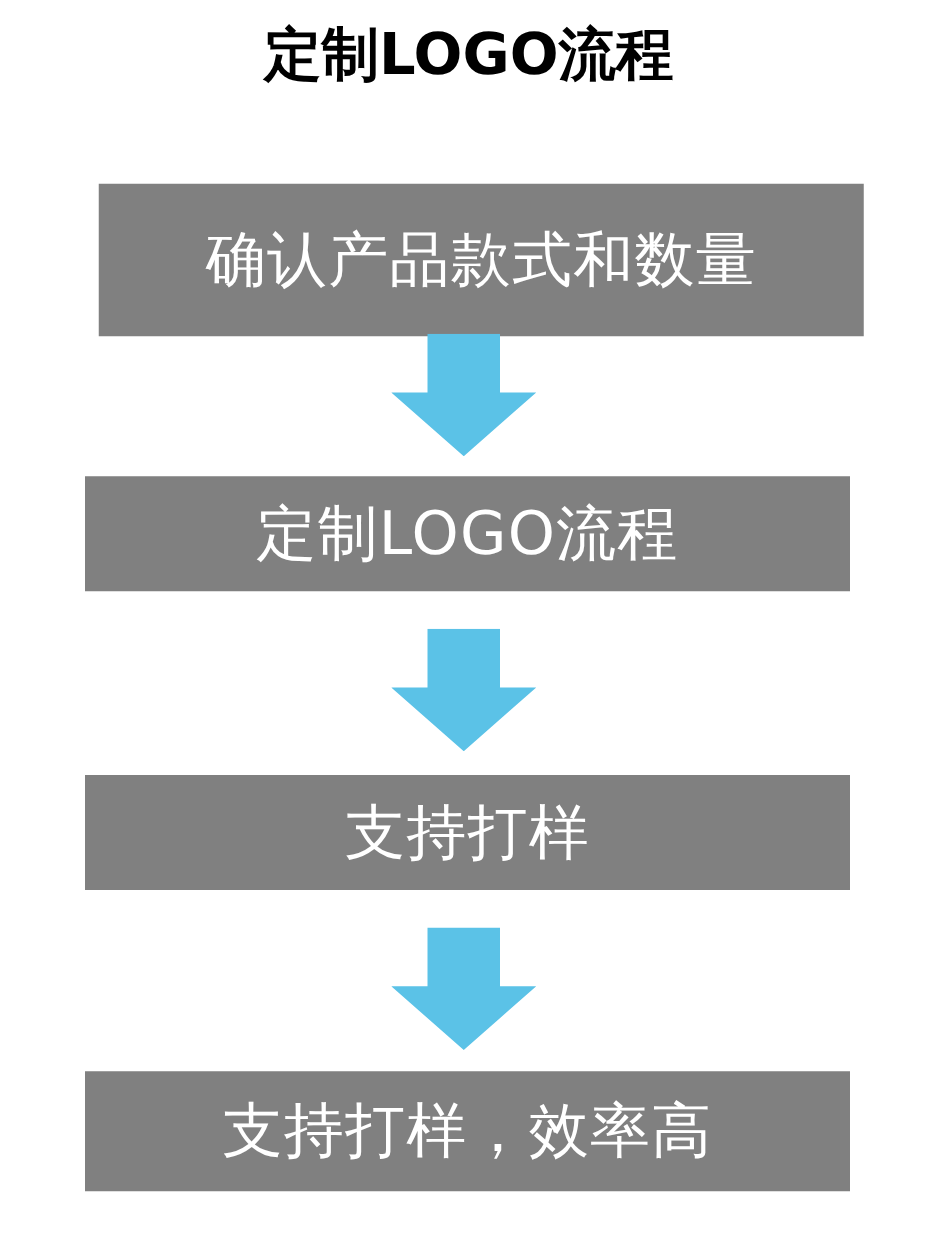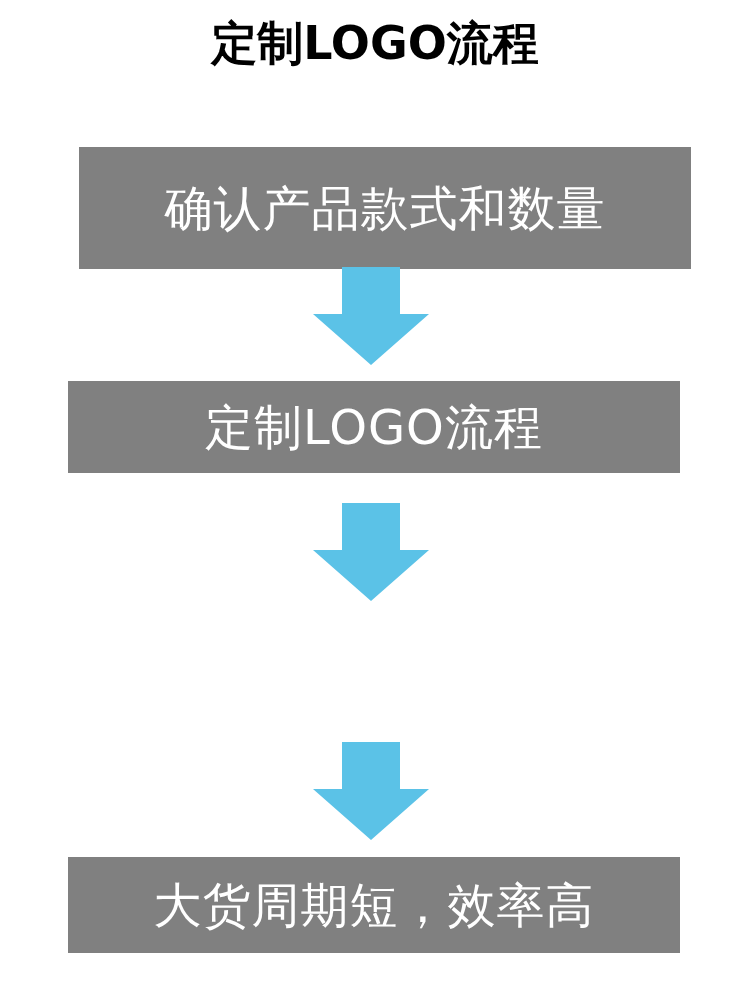--- a/index.html
+++ b/index.html
@@ -104,24 +104,27 @@
   <div class="step-box step-2">
     <div class="step-label">定制LOGO流程</div>
   </div>
 
   <div class="arrow-down arrow-2">
     <svg viewBox="0 0 116 98" xmlns="http://www.w3.org/2000/svg" aria-hidden="true">
       <polygon points="29,0 87,0 87,47 116,47 58,98 0,47 29,47" fill="#5BC2E7"></polygon>
     </svg>
   </div>
 
+  <div class="step-box step-3">
+    <div class="step-label">支持打样</div>
+  </div>
 
   <div class="arrow-down arrow-3">
     <svg viewBox="0 0 116 98" xmlns="http://www.w3.org/2000/svg" aria-hidden="true">
       <polygon points="29,0 87,0 87,47 116,47 58,98 0,47 29,47" fill="#5BC2E7"></polygon>
     </svg>
   </div>
 
   <div class="step-box step-4">
-    <div class="step-label">大货周期短，效率高</div>
+    <div class="step-label">支持打样，效率高</div>
   </div>
 
 </div>
 
 </body></html>

